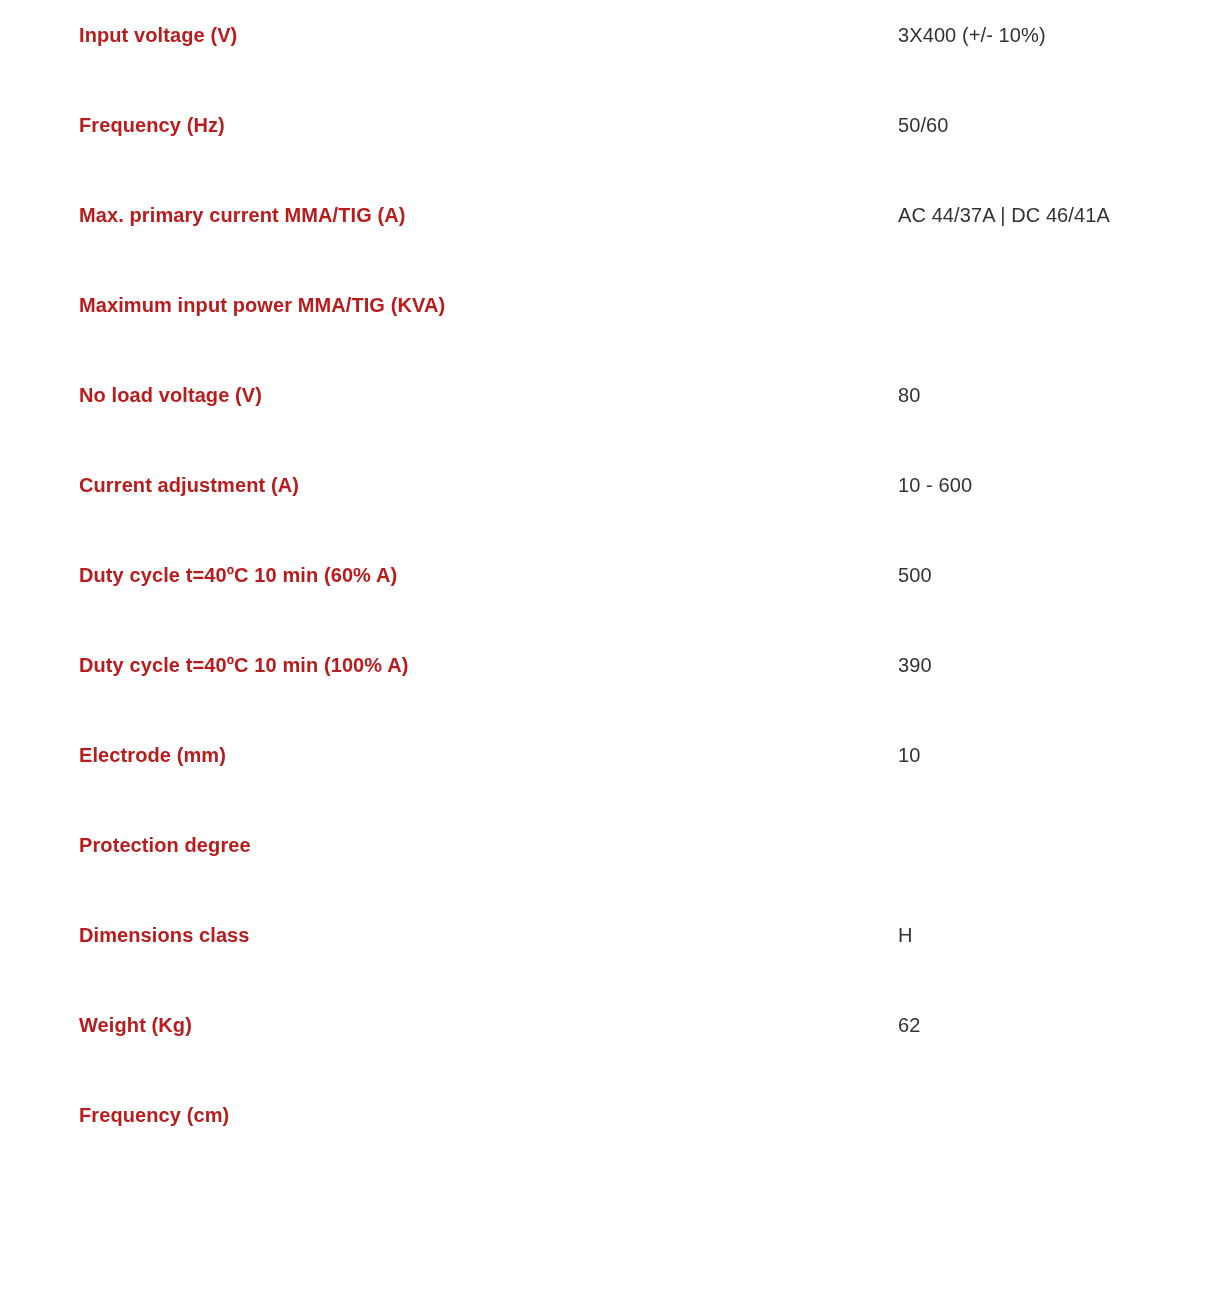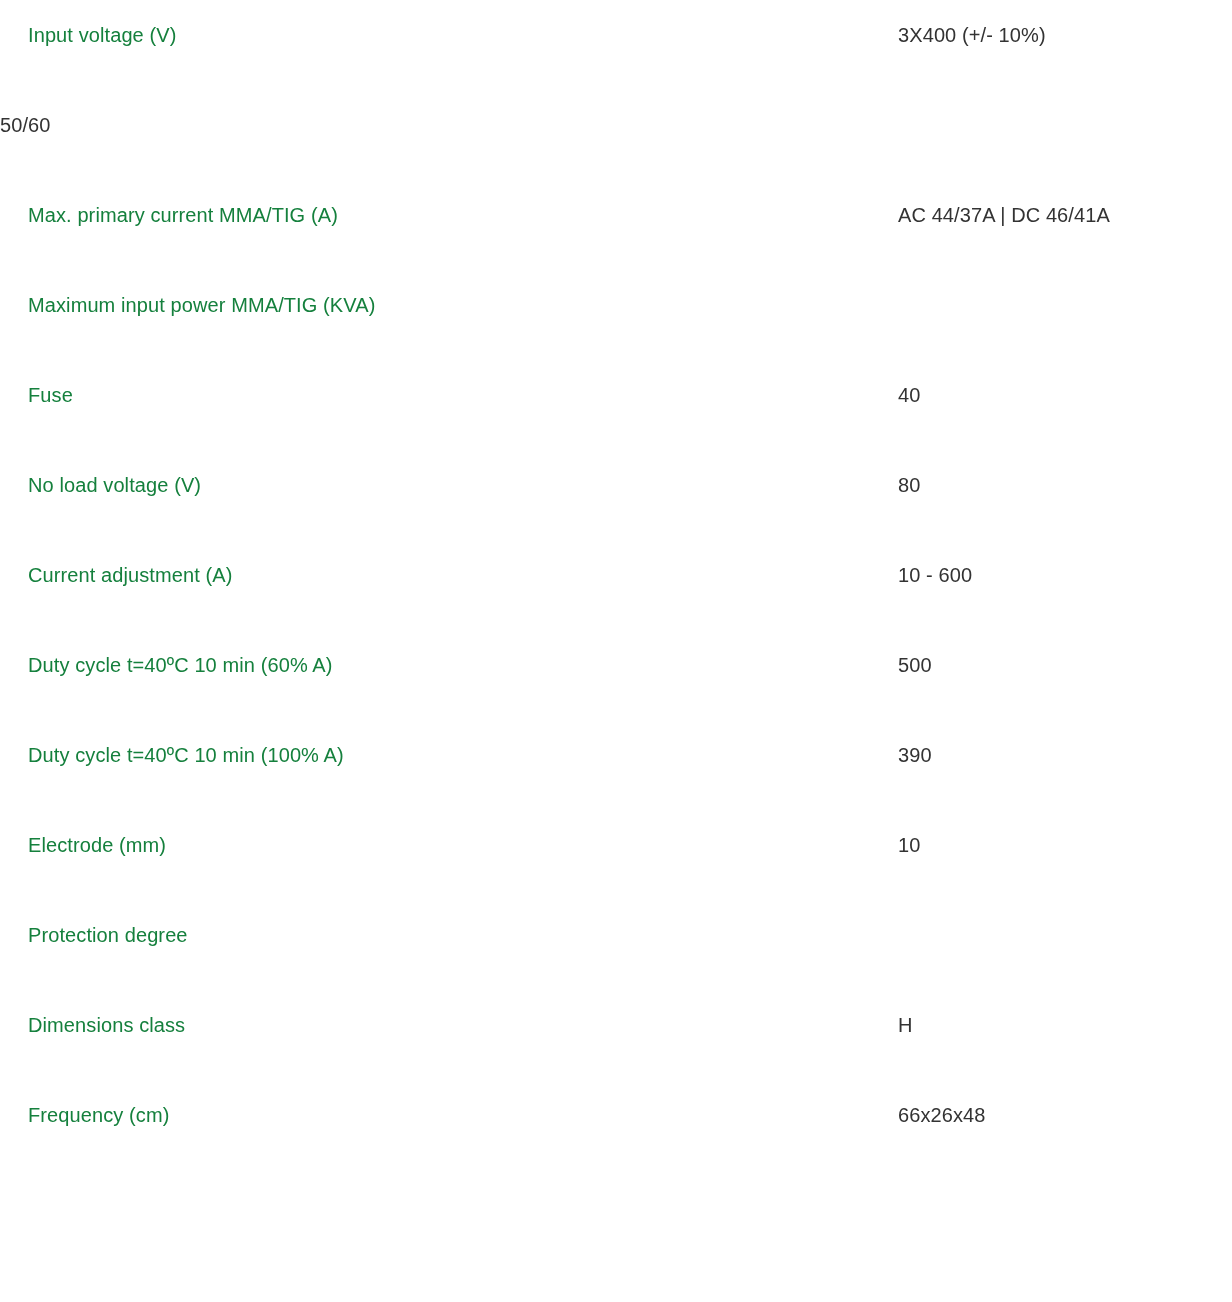--- a/index.html
+++ b/index.html
@@ -20,25 +20,25 @@
     display: flex;
     height: 90px;
     box-sizing: border-box;
     padding-top: 24px;
     align-items: flex-start;
     background: #ffffff;
   }
   .spec-label {
     box-sizing: border-box;
     width: 898px;
-    padding-left: 28px;
+    padding-left: 79px;
     padding-right: 20px;
     font-size: 20px;
-    font-weight: normal;
-    color: #15803d;
+    font-weight: bold;
+    color: #b91c1c;
     line-height: 23px;
     letter-spacing: 0.1px;
   }
   .spec-value {
     flex: 1;
     box-sizing: border-box;
     padding-right: 28px;
     font-size: 20px;
     font-weight: normal;
     color: #333333;
@@ -50,36 +50,33 @@
 <body>
 
 <div class="spec-table">
 
   <div class="spec-row">
     <div class="spec-label">Input voltage (V)</div>
     <div class="spec-value">3X400 (+/- 10%)</div>
   </div>
 
   <div class="spec-row">
+    <div class="spec-label">Frequency (Hz)</div>
     <div class="spec-value">50/60</div>
   </div>
 
   <div class="spec-row">
     <div class="spec-label">Max. primary current MMA/TIG (A)</div>
     <div class="spec-value">AC 44/37A | DC 46/41A</div>
   </div>
 
   <div class="spec-row">
     <div class="spec-label">Maximum input power MMA/TIG (KVA)</div>
   </div>
 
-  <div class="spec-row">
-    <div class="spec-label">Fuse</div>
-    <div class="spec-value">40</div>
-  </div>
 
   <div class="spec-row">
     <div class="spec-label">No load voltage (V)</div>
     <div class="spec-value">80</div>
   </div>
 
   <div class="spec-row">
     <div class="spec-label">Current adjustment (A)</div>
     <div class="spec-value">10 - 600</div>
   </div>
@@ -101,19 +98,22 @@
 
   <div class="spec-row">
     <div class="spec-label">Protection degree</div>
   </div>
 
   <div class="spec-row">
     <div class="spec-label">Dimensions class</div>
     <div class="spec-value">H</div>
   </div>
 
+  <div class="spec-row">
+    <div class="spec-label">Weight (Kg)</div>
+    <div class="spec-value">62</div>
+  </div>
 
   <div class="spec-row">
     <div class="spec-label">Frequency (cm)</div>
-    <div class="spec-value">66x26x48</div>
   </div>
 
 </div>
 
 </body></html>

